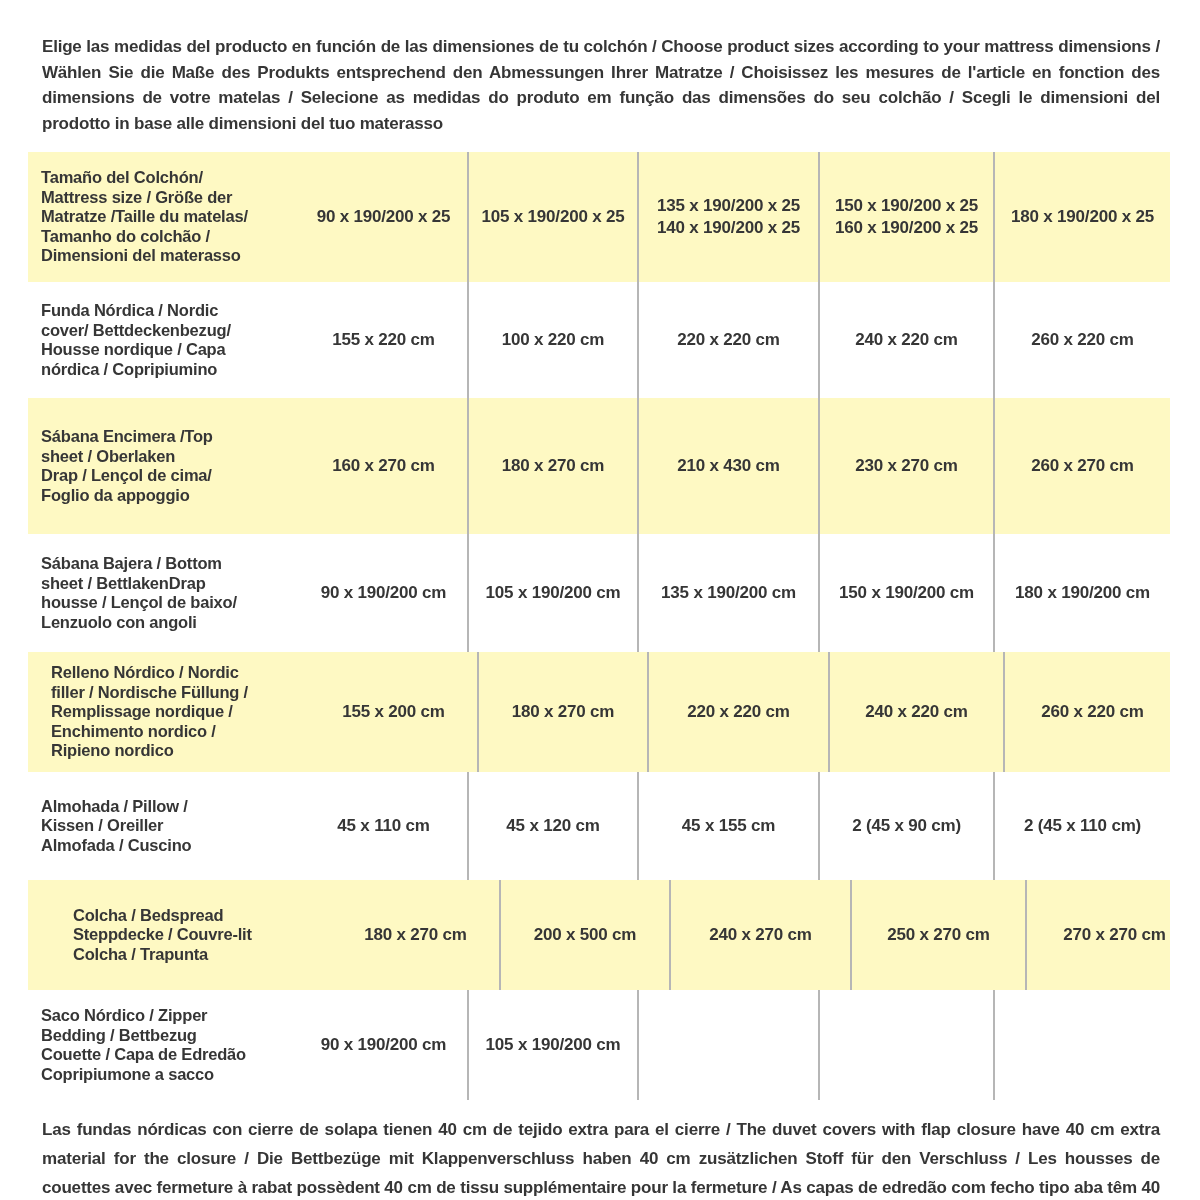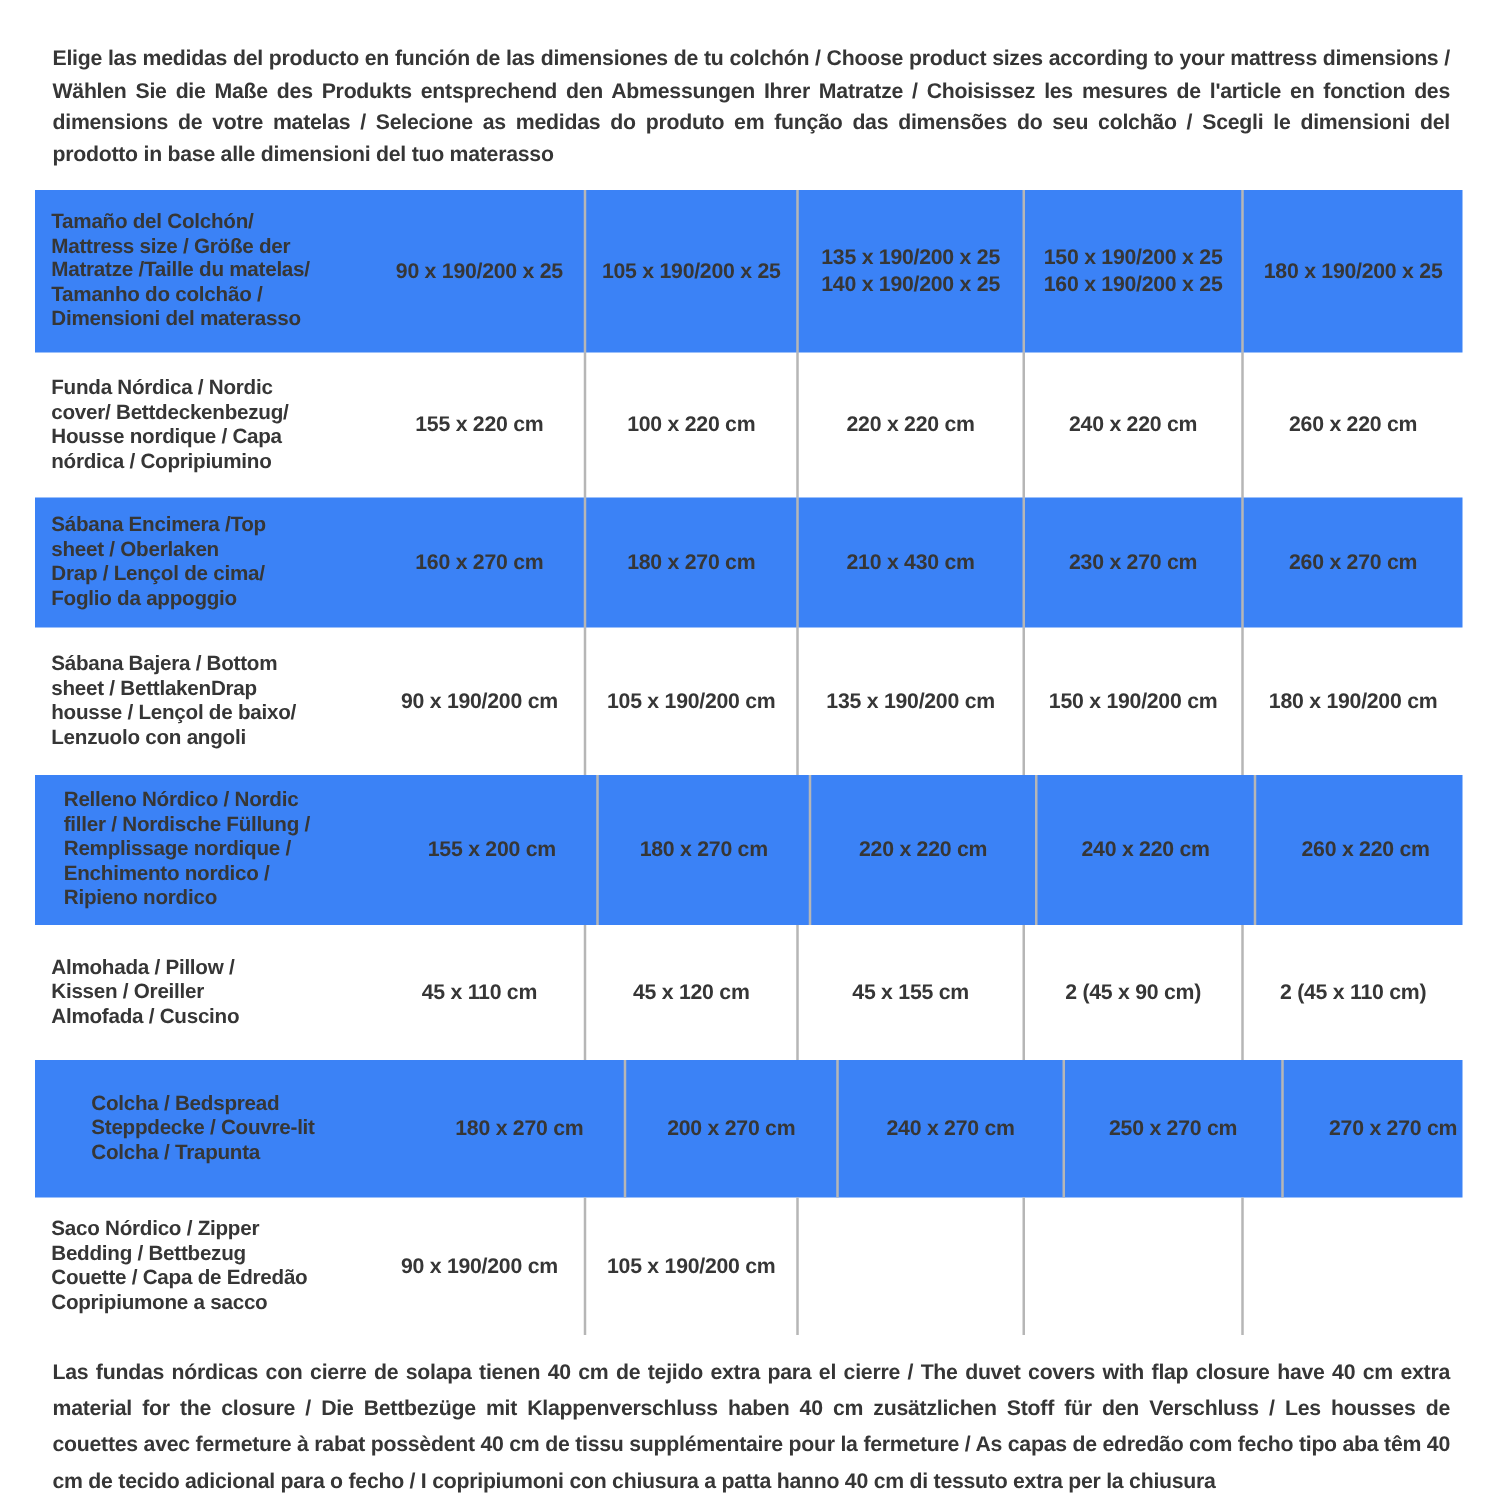--- a/index.html
+++ b/index.html
@@ -24,24 +24,24 @@
     text-align: justify;
   }
   .size-table {
     margin: 16px 0 0 28px;
     width: 1142px;
   }
   .trow {
     display: grid;
     grid-template-columns: 272px 167px 170px 181px 175px 177px;
   }
-  .trow.shade { background: #3b82f6; }
+  .trow.shade { background: #fef9c3; }
   .r0 { height: 130px; }
   .r1 { height: 116px; }
-  .r2 { height: 104px; }
+  .r2 { height: 136px; }
   .r3 { height: 118px; }
   .r4 { height: 120px; padding-left: 10px; }
   .r5 { height: 108px; }
   .r6 { height: 110px; padding-left: 32px; }
   .r7 { height: 110px; }
   .cell {
     display: flex;
     align-items: center;
     white-space: pre-line;
     font-size: 16.5px;
@@ -152,21 +152,21 @@
       <div class="cell val">45 x 155 cm</div>
       <div class="cell val">2 (45 x 90 cm)</div>
       <div class="cell val">2 (45 x 110 cm)</div>
     </div>
 
     <div class="trow shade r6">
       <div class="cell label">Colcha / Bedspread
 Steppdecke / Couvre-lit
 Colcha / Trapunta</div>
       <div class="cell val">180 x 270 cm</div>
-      <div class="cell val">200 x 270 cm</div>
+      <div class="cell val">200 x 500 cm</div>
       <div class="cell val">240 x 270 cm</div>
       <div class="cell val">250 x 270 cm</div>
       <div class="cell val">270 x 270 cm</div>
     </div>
 
     <div class="trow r7">
       <div class="cell label">Saco Nórdico / Zipper
 Bedding / Bettbezug
 Couette  / Capa de Edredão
 Copripiumone a sacco</div>

